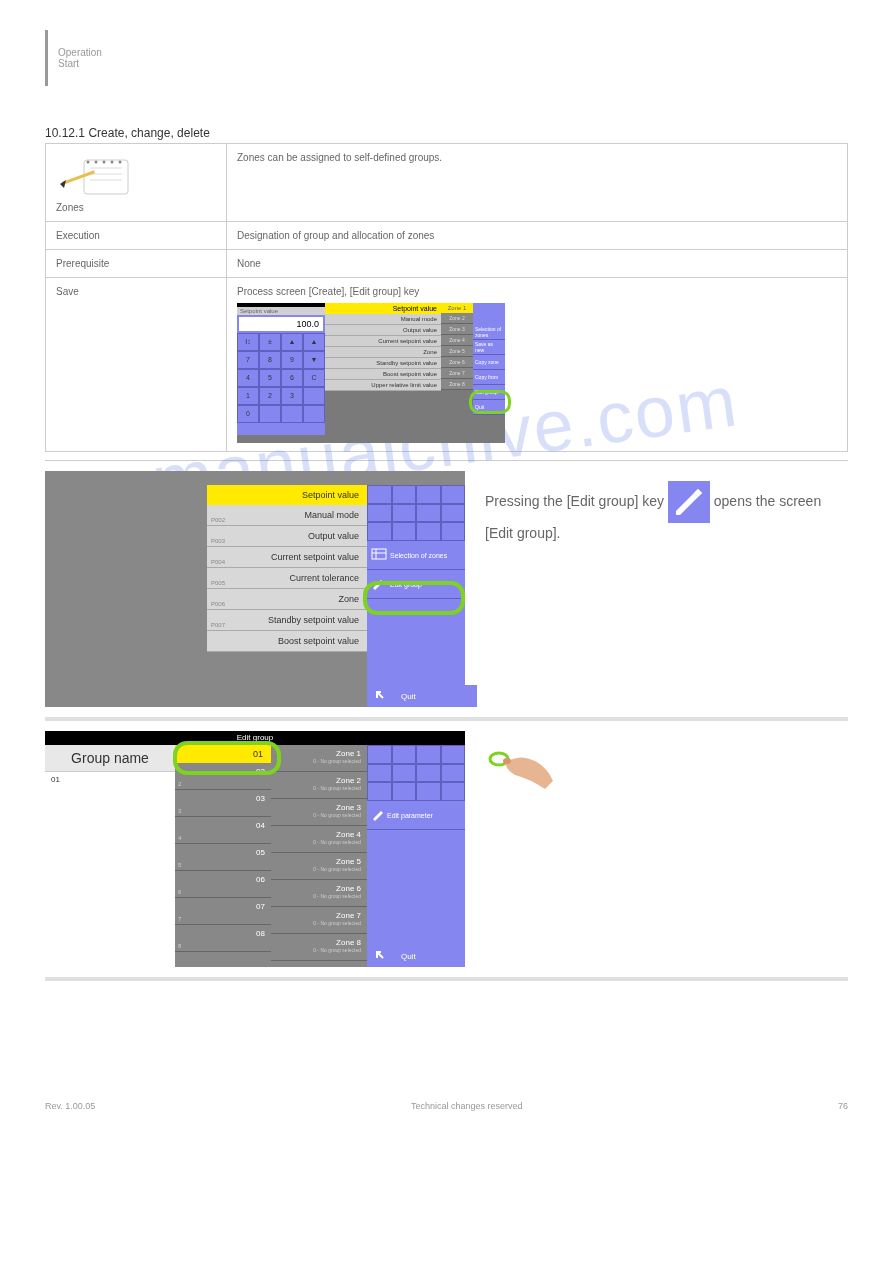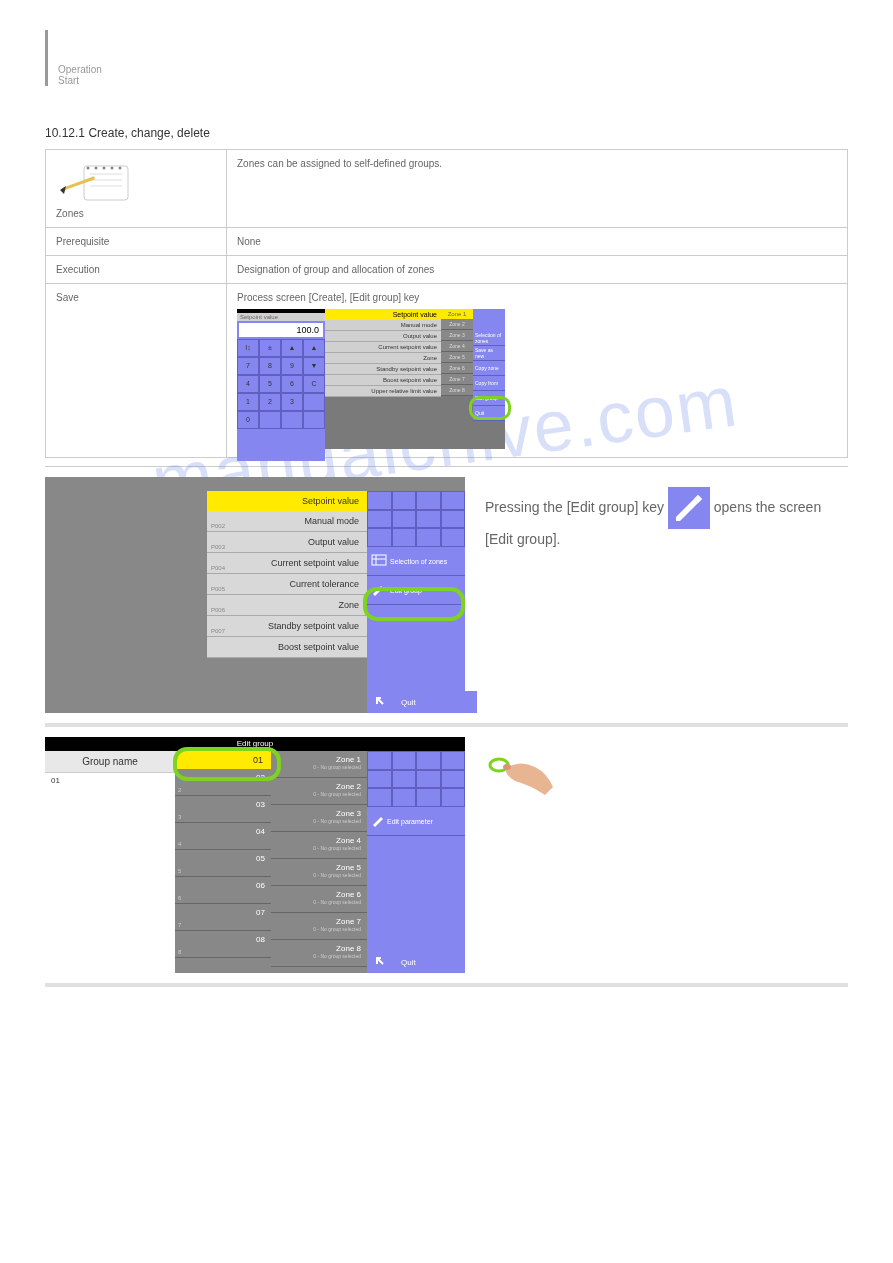--- a/index.html
+++ b/index.html
@@ -1,39 +1,39 @@
 <!DOCTYPE html>
 <html><head>
 <meta charset="utf-8">
 <style>
 body{margin:0;background:#fff;font-family:Arial,sans-serif;font-size:11px;color:#333;width:893px;position:relative}
 .page{padding:30px 45px}
-.header{display:flex;align-items:flex-end;margin-bottom:40px}
+.header{display:flex;align-items:center;margin-bottom:40px}
 .vbar{width:3px;height:56px;background:#999;margin-right:10px}
 .htext{color:#999;font-size:10px}
-.htitle{font-size:12px;margin-bottom:9px}
+.htitle{font-size:12px;margin-bottom:3px}
 .tbl{width:100%;border-collapse:collapse}
 .tbl td{border:1px solid #ccc;padding:8px 10px;vertical-align:top;font-size:10px;color:#666}
 .tbl .c1{width:160px}
 .tbl .c2{}
 .noteimg{width:80px;height:50px;position:relative}
 .noteimg svg{width:100%;height:100%}
 .hr{border:0;border-top:1px solid #ccc;margin:8px 0}
 .shot{display:flex;margin:10px 0}
 .shotimg{flex:0 0 auto}
 .shottxt{flex:1;padding:10px 20px;font-size:14px;color:#666;line-height:1.5}
 .icon-edit{display:inline-block;width:42px;height:42px;background:#8686f0;vertical-align:middle;position:relative}
 .icon-edit svg{width:100%;height:100%}
 .sep{height:4px;background:#e0e0e0;margin:8px 0}
 .footer{margin-top:120px;display:flex;justify-content:space-between;font-size:9px;color:#999}
 .watermark{position:absolute;top:400px;left:150px;font-size:72px;color:rgba(100,130,230,0.25);transform:rotate(-8deg);pointer-events:none;font-weight:300;letter-spacing:2px}
 
 
 .ss1{width:268px;height:140px;background:#7a7a7a;position:relative;font-size:7px}
-.ss1 .kbd{position:absolute;left:0;top:4px;width:88px;height:148px;background:#8686f0}
+.ss1 .kbd{position:absolute;left:0;top:4px;width:88px;height:128px;background:#8686f0}
 .ss1 .kbd .disp{background:#fff;color:#000;text-align:right;padding:2px 4px;font-size:9px;margin:2px}
 .ss1 .kbd .krow{display:flex}
 .ss1 .kbd .k{flex:1;height:16px;border:1px solid #6060c0;text-align:center;line-height:16px;font-size:7px;color:#333}
 .ss1 .params{position:absolute;left:88px;top:0;width:116px}
 .ss1 .phead{background:#ffea00;color:#000;padding:2px 4px;font-size:7px;text-align:right}
 .ss1 .prow{background:#d0d0d0;color:#333;padding:2px 4px;font-size:6px;text-align:right;border-bottom:1px solid #aaa}
 .ss1 .zones{position:absolute;left:204px;top:0;width:32px}
 .ss1 .zh{background:#ffea00;padding:2px;font-size:6px;text-align:center}
 .ss1 .zr{background:#888;color:#ddd;padding:2px;font-size:5px;text-align:center;border-bottom:1px solid #666}
 .ss1 .btns{position:absolute;left:236px;top:0;width:32px}
@@ -55,21 +55,21 @@
 .ss2 .rgrid div{border:1px solid #6060c0}
 .ss2 .rb{height:28px;border-bottom:1px solid #6060c0;display:flex;align-items:center;padding:0 4px;font-size:7px;color:#fff}
 .ss2 .rb svg{width:16px;height:16px;margin-right:3px}
 .ss2 .quit{position:absolute;bottom:0;left:322px;width:98px;height:22px;background:#8686f0;display:flex;align-items:center;font-size:8px;color:#fff;padding:0 6px}
 .ss2 .green2{position:absolute;left:318px;top:110px;width:94px;height:26px;border:4px solid #7ed321;border-radius:14px}
 
 
 .ss3{width:420px;height:236px;background:#888;position:relative;font-size:9px}
 .ss3 .tbar{height:14px;background:#000;color:#fff;text-align:center;font-size:8px;line-height:14px}
 .ss3 .left{position:absolute;left:0;top:14px;width:130px;height:222px;background:#fff}
-.ss3 .lh{background:#e8e8e8;padding:5px;text-align:center;font-size:10px;border-bottom:1px solid #ccc}
+.ss3 .lh{background:#e8e8e8;padding:5px;text-align:center;font-size:14px;border-bottom:1px solid #ccc}
 .ss3 .lr{padding:3px 6px;font-size:8px;color:#333}
 .ss3 .col2{position:absolute;left:130px;top:14px;width:96px}
 .ss3 .col3{position:absolute;left:226px;top:14px;width:96px}
 .ss3 .ch{background:#ffea00;padding:4px 8px;text-align:right;font-size:9px}
 .ss3 .cr{background:#888;color:#fff;padding:4px 6px;text-align:right;font-size:8px;border-bottom:1px solid #666;position:relative;height:18px}
 .ss3 .cr .sub{display:block;font-size:5px;color:#ccc;text-align:right}
 .ss3 .cr .idx{position:absolute;left:3px;bottom:2px;font-size:6px;color:#ccc}
 .ss3 .right{position:absolute;left:322px;top:14px;width:98px;height:222px;background:#8686f0}
 .ss3 .green3{position:absolute;left:128px;top:10px;width:100px;height:26px;border:4px solid #7ed321;border-radius:14px}
 
@@ -112,26 +112,26 @@
                 <circle cx="64" cy="10" r="1.5" fill="#888"></circle>
                 <rect x="6" y="30" width="34" height="3" fill="#e6c050" transform="rotate(-20 6 30)"></rect>
                 <polygon points="4,32 10,28 8,36" fill="#333"></polygon>
               </svg>
     </div>
     <div>Zones</div>
   </td>
   <td class="c2">Zones can be assigned to self-defined groups.</td>
 </tr>
 <tr>
+  <td class="c1">Execution</td>
+  <td class="c2">Designation of group and allocation of zones</td>
+</tr>
+<tr>
   <td class="c1">Prerequisite</td>
   <td class="c2">None</td>
-</tr>
-<tr>
-  <td class="c1">Execution</td>
-  <td class="c2">Designation of group and allocation of zones</td>
 </tr>
 <tr>
   <td class="c1">Save</td>
   <td class="c2">
     <div>Process screen [Create], [Edit group] key</div>
     <div style="margin-top:6px">
 
       <div class="ss1">
         <div class="tbar"></div>
         <div class="kbd">
@@ -340,14 +340,19 @@
             <ellipse cx="14" cy="18" rx="9" ry="6" fill="none" stroke="#7ed321" stroke-width="3"></ellipse>
             <path d="M20 22 Q35 12 50 20 Q62 26 68 40 L60 48 Q45 38 30 34 Q22 30 20 22 Z" fill="#e8b593"></path>
             <ellipse cx="22" cy="20" rx="4" ry="3" fill="#d89570"></ellipse>
           </svg>
     </div>
   </div>
 </div>
 
 <div class="sep"></div>
 
+<div class="footer">
+  <span>Rev. 1.00.05</span>
+  <span>Technical changes reserved</span>
+  <span>76</span>
+</div>
 
 </div>
 
 </body></html>

